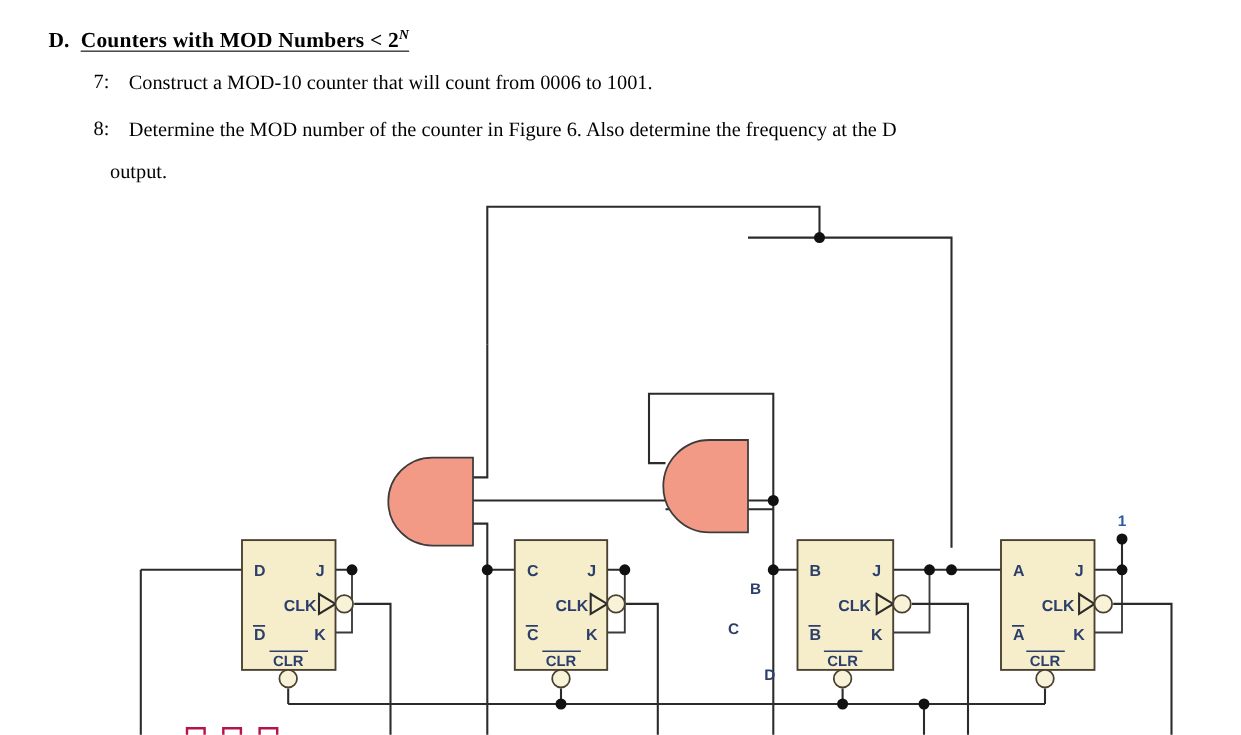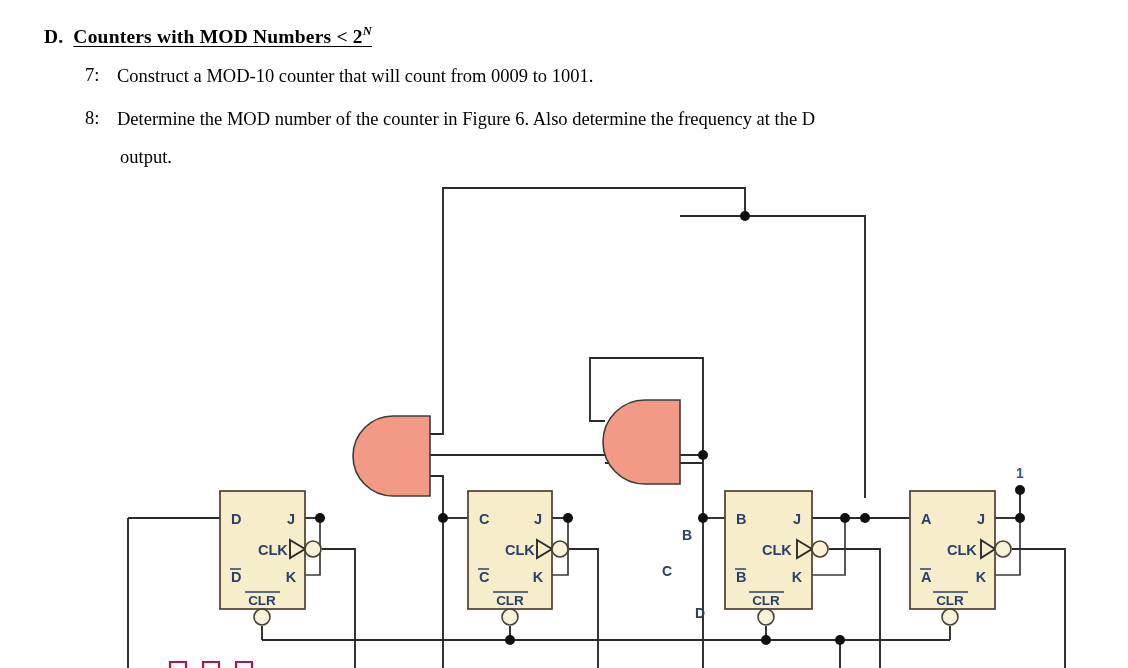--- a/index.html
+++ b/index.html
@@ -23,21 +23,21 @@
   .sec-letter{display:inline-block;margin-right:10px;}
   .sec-title{display:inline-block;text-decoration:underline;text-underline-offset:3px;}
   .sup{font-size:12.5px;vertical-align:super;font-style:italic;font-weight:bold;}
 
   .qrow{position:absolute;font-size:18.5px;color:#000;line-height:1.22;}
   .qnum{position:absolute;font-size:18.5px;color:#000;}
   .q7{left:117px;top:65px;width:960px;}
   .q7n{left:85px;top:65px;}
   .q8{left:117px;top:108px;width:950px;}
   .q8n{left:85px;top:108px;}
-  .q8b{left:120px;top:146px;}
+  .q8b{left:100px;top:146px;}
 
   
   .fig{position:absolute;left:0;top:178px;width:1128px;height:490px;}
   svg{display:block;}
   .wire{stroke:#2b2b2b;stroke-width:1.9;fill:none;}
   .wire-thin{stroke:#3a3a3a;stroke-width:1.7;fill:none;}
   .node{fill:#111;}
   .ffbox{fill:#f6eecb;stroke:#4a4031;stroke-width:1.7;}
   .bub{fill:#f8f2d8;stroke:#4a4031;stroke-width:1.6;}
   .andg{fill:#f29a86;stroke:#3c3c3c;stroke-width:1.6;}
@@ -54,21 +54,21 @@
 <body>
 
 <div class="doc">
 
   <div class="txt-block">
     <div class="sec-head">
       <span class="sec-letter">D.</span><span class="sec-title"><span>Counters with MOD Numbers &lt; 2</span><span class="sup">N</span></span>
     </div>
 
     <div class="qnum q7n">7:</div>
-    <div class="qrow q7">Construct a MOD-10 counter that will count from 0009 to 1001.</div>
+    <div class="qrow q7">Construct a MOD-10 counter that will count from 0006 to 1001.</div>
 
     <div class="qnum q8n">8:</div>
     <div class="qrow q8">Determine the MOD number of the counter in Figure 6. Also determine the frequency at the D</div>
     <div class="qrow q8b">output.</div>
   </div>
 
   <div class="fig">
     <svg width="1128" height="490" viewBox="0 0 1128 490">
 
       <g>

